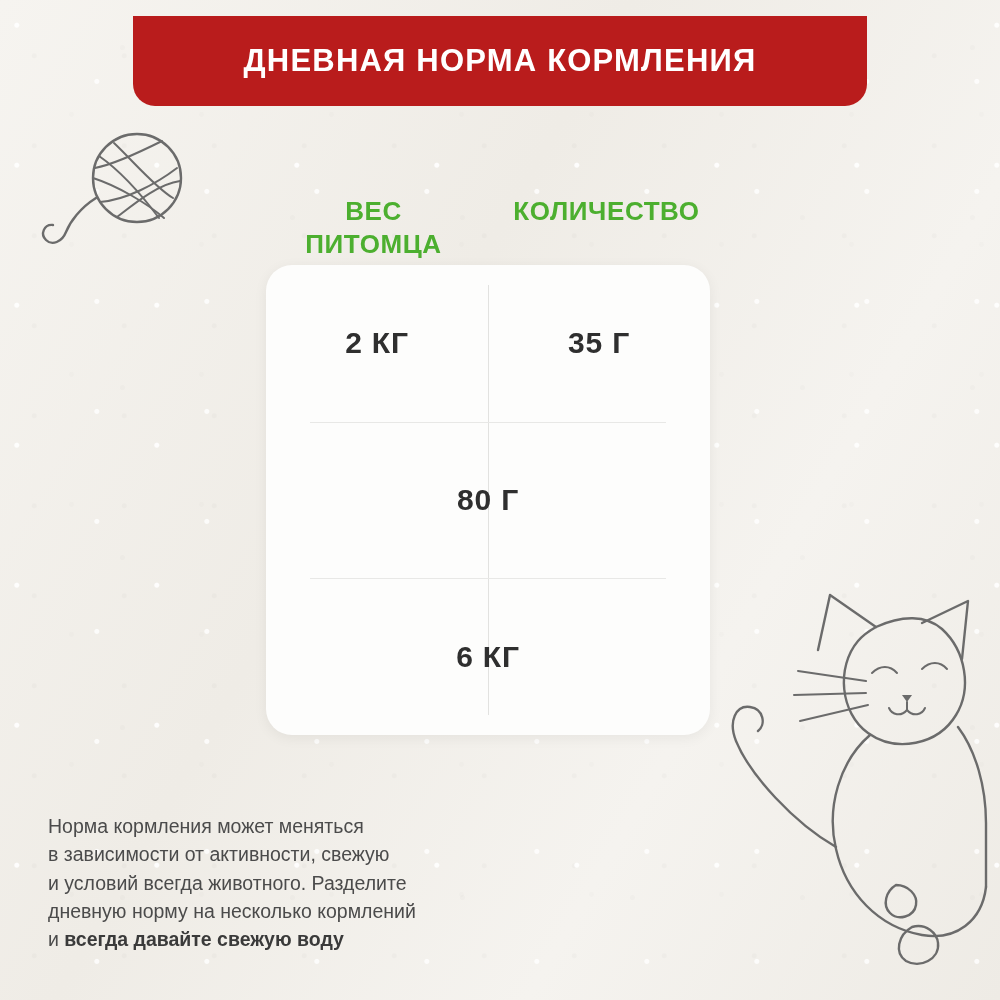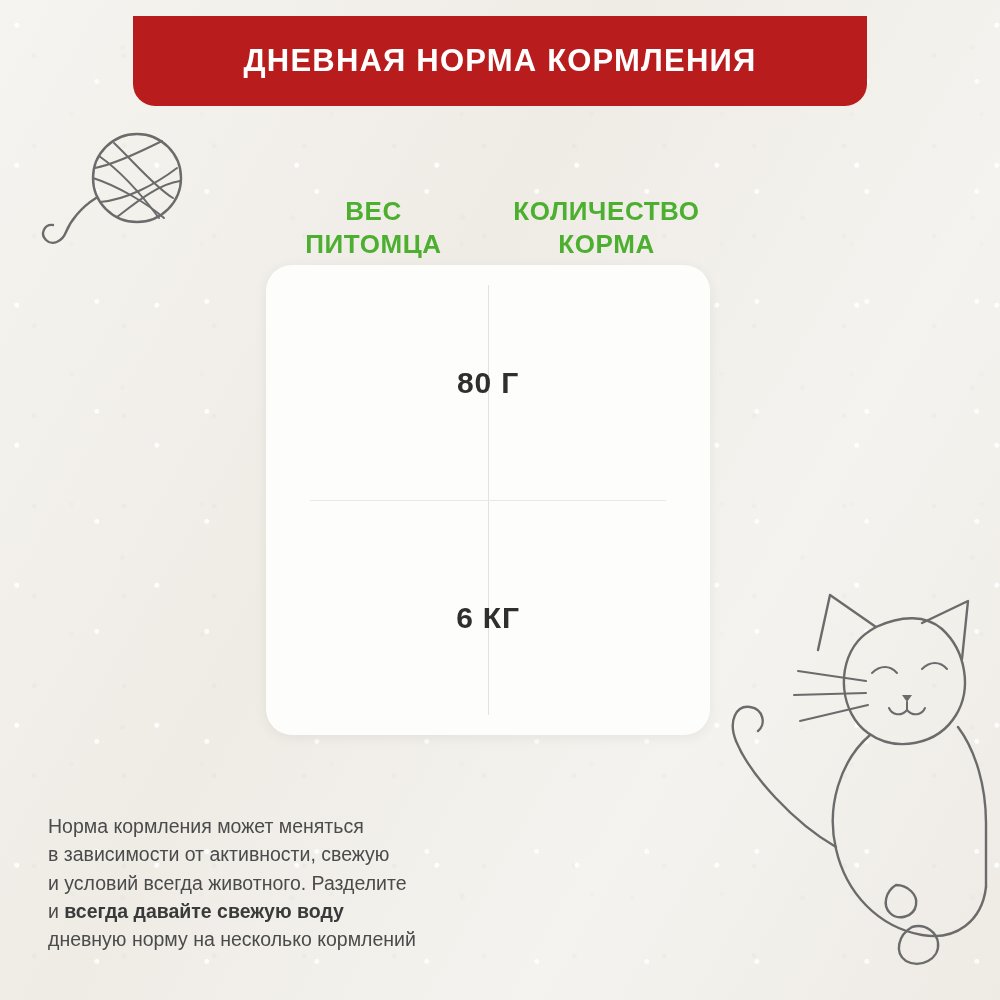--- a/index.html
+++ b/index.html
@@ -195,48 +195,51 @@
     <path class="deco-stroke" d="M74 72 C58 82 48 96 44 106 C40 116 30 120 24 114 C18 108 22 98 31 99"></path>
   </svg>
 
   <div class="col-heads">
     <div class="col-head left">
       <div>ВЕС</div>
       <div>ПИТОМЦА</div>
     </div>
     <div class="col-head right">
       <div>КОЛИЧЕСТВО</div>
-      <div>КОРМА</div>
     </div>
   </div>
 
   <div class="table-card">
     <div class="vline"></div>
     <div class="rows">
 
+      <div class="row">
+        <div class="cell">2 КГ</div>
+        <div class="cell">35 Г</div>
+      </div>
 
       <div class="row">
         <div class="cell">80 Г</div>
       </div>
 
       <div class="row">
         <div class="cell">6 КГ</div>
       </div>
 
     </div>
   </div>
 
   <div class="note">
     <div>Норма кормления может меняться</div>
     <div>в зависимости от активности, свежую</div>
     <div>и условий всегда животного. Разделите</div>
+    <div>дневную норму на несколько кормлений</div>
     <div>
       <span>и </span><span class="note-strong">всегда давайте свежую воду</span>
     </div>
-    <div>дневную норму на несколько кормлений</div>
   </div>
 
   <svg class="cat" viewBox="0 0 300 430">
 
     <path class="deco-stroke" d="M128 95 L140 40 L186 72"></path>
     <path class="deco-stroke" d="M232 68 L278 46 L272 104"></path>
 
     <path class="deco-stroke" d="M186 72 C212 60 236 60 252 74 C276 96 282 134 266 160 C248 190 206 198 178 178 C150 158 146 112 168 86 C173 80 179 76 186 72 Z"></path>
 
     <path class="deco-stroke-thin" d="M182 118 C190 110 200 110 207 118"></path>

